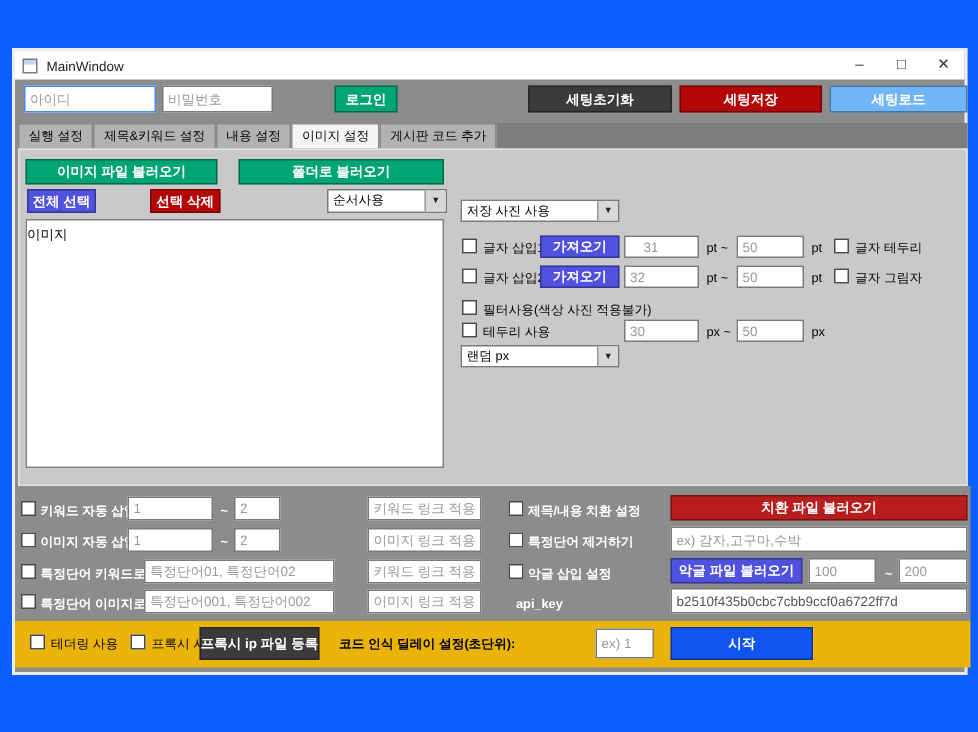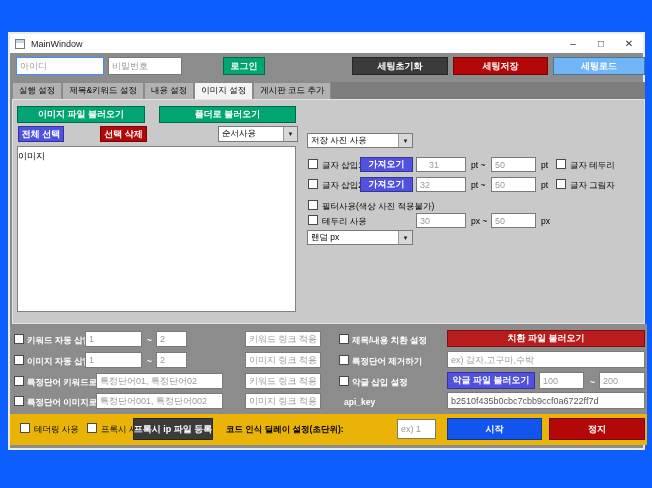--- a/index.html
+++ b/index.html
@@ -200,17 +200,16 @@
 
     <div class="footer">
       <span class="cb" style="left:10px; top:9px;"></span>
       <span class="lbl" style="left:24px; top:10px;">테더링 사용</span>
       <span class="cb" style="left:77px; top:9px;"></span>
       <span class="lbl" style="left:91px; top:10px;">프록시 사용</span>
       <div class="btn darkbtn" style="left:123px; top:4px; width:80px; height:22px;">프록시 ip 파일 등록</div>
       <span class="lbl" style="left:216px; top:10px; font-weight:bold;">코드 인식 딜레이 설정(초단위):</span>
       <input style="left: 387px; top: 5px; width: 39px; height: 20px;" placeholder="ex) 1">
       <div class="btn startbtn" style="left:437px; top:4px; width:95px; height:22px;">시작</div>
-      <div class="btn redbtn" style="left:539px; top:4px; width:96px; height:22px;">정지</div>
     </div>
 
   </div>
 </div>
 
 </body></html>

